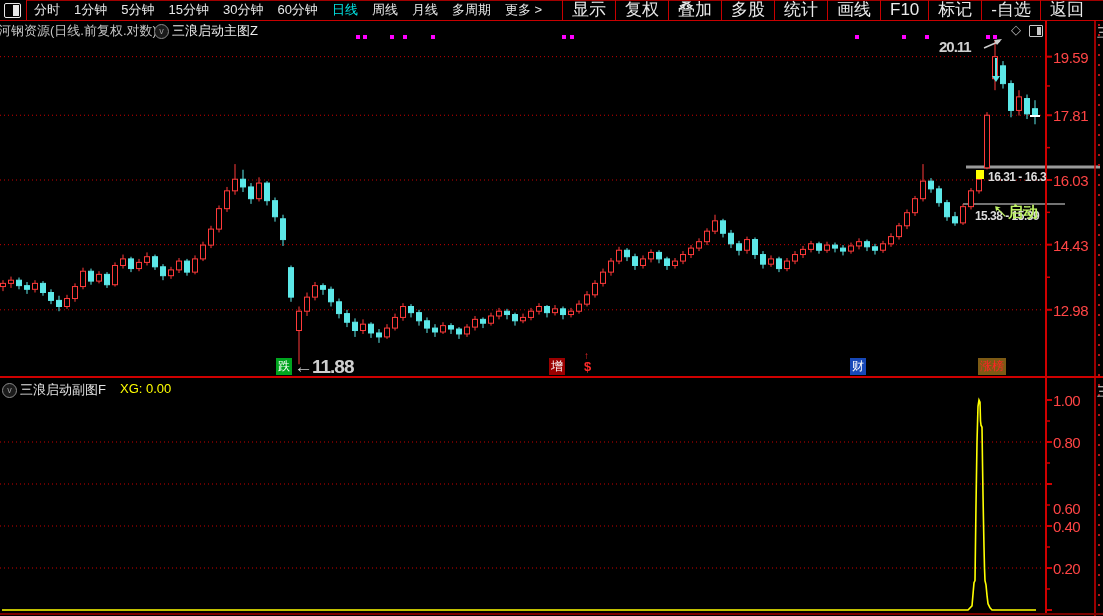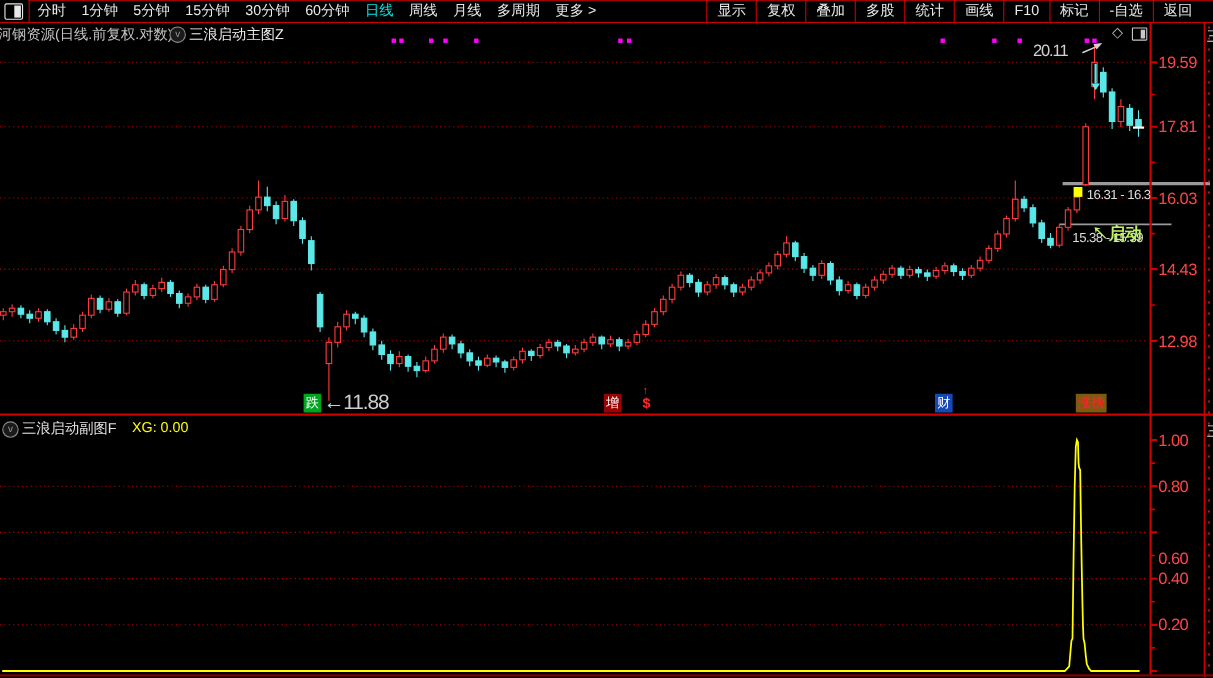--- a/index.html
+++ b/index.html
@@ -10,29 +10,29 @@
   #toolbar{position:absolute;left:0;top:0;width:1103px;height:20px;background:#000;
            border-bottom:1px solid #c80000;}
   #toolbar-topline{position:absolute;left:26px;top:0;width:1077px;height:1px;background:#a00000;}
   #win-icon{position:absolute;left:4px;top:3px;width:15px;height:13px;border:1px solid #e8e8e8;border-radius:2px;}
   #win-icon i{position:absolute;right:1px;top:1px;bottom:1px;width:6px;background:#e8e8e8;}
   #tb-div{position:absolute;left:26px;top:0;width:1px;height:20px;background:#c80000;}
   #left-menu{position:absolute;left:34px;top:0;height:20px;display:flex;gap:14px;align-items:center;}
   #left-menu span{color:#e8e8e8;font-size:13px;line-height:20px;white-space:nowrap;cursor:default;}
   #left-menu span.active{color:#00e5e5;}
   #right-menu{position:absolute;right:10px;top:0;height:20px;display:flex;align-items:stretch;}
-  #right-menu span{color:#eaeaea;font-size:13px;line-height:20px;padding:0 9px;border-left:1px solid #c80000;white-space:nowrap;}
+  #right-menu span{color:#eaeaea;font-size:17px;line-height:20px;padding:0 9px;border-left:1px solid #c80000;white-space:nowrap;}
   
   .pane-title{font-size:13px;white-space:nowrap;}
   .circle-icon{position:absolute;width:13px;height:13px;border:1px solid #8a8a8a;border-radius:50%;
                background:#1a1a1a;color:#9a9a9a;font-size:9px;line-height:12px;text-align:center;}
   
   .price-label{position:absolute;color:#ff4545;font-size:15px;letter-spacing:-0.5px;white-space:nowrap;}
   
-  .ann{position:absolute;white-space:nowrap;}
+  .ann{position:absolute;white-space:nowrap;font-weight:bold;}
   .badge{position:absolute;top:358px;height:17px;font-size:12px;line-height:17px;text-align:center;
          padding:0 2px;white-space:nowrap;}
   #svg-chart{position:absolute;left:0;top:0;}
   .clip{overflow:hidden;}
 </style>
 </head>
 <body>
 
 <div id="screen">
 

